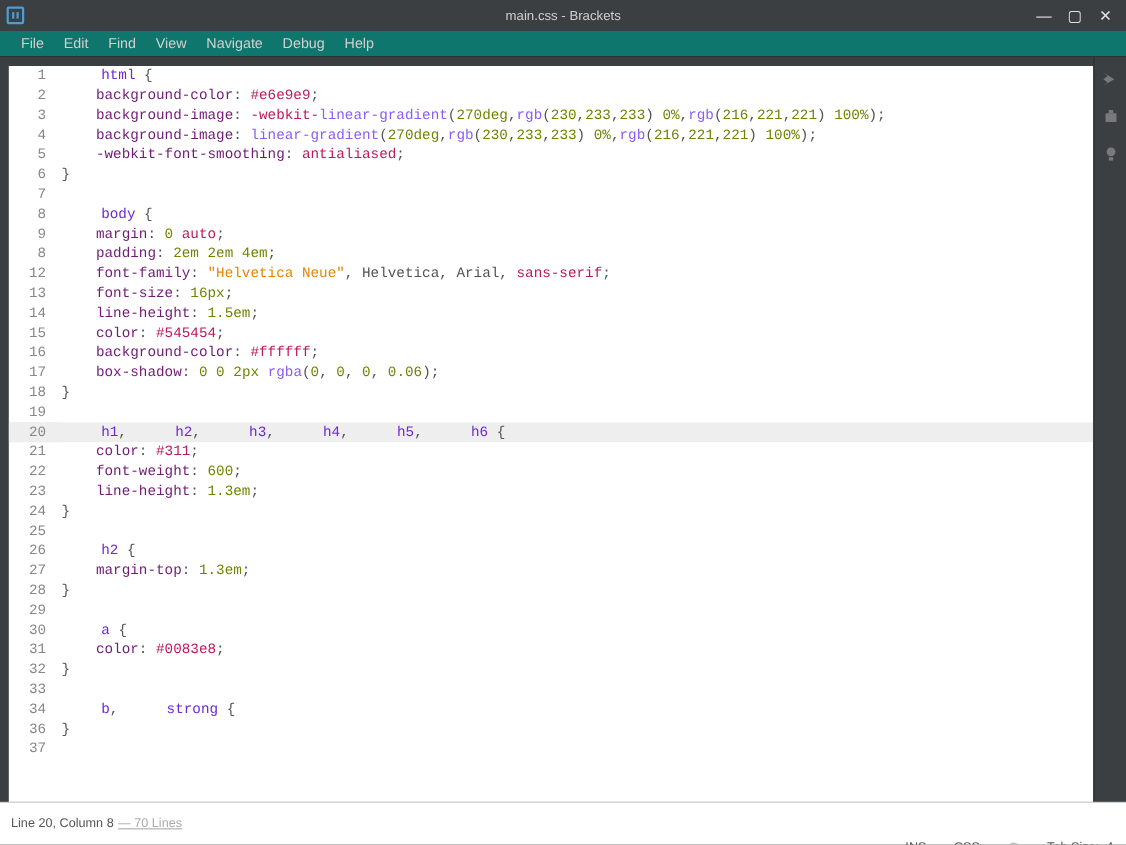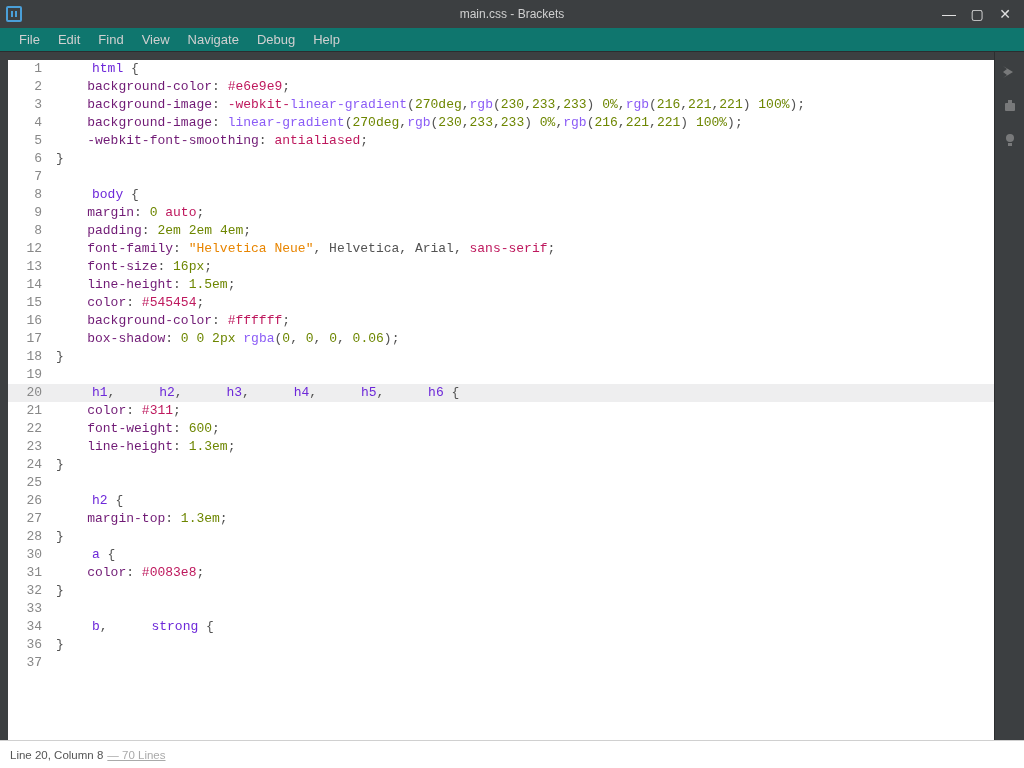--- a/index.html
+++ b/index.html
@@ -97,21 +97,21 @@
     width: 30px;
     background: #3c3f41;
     display: flex; flex-direction: column; align-items: center;
     padding-top: 12px; gap: 18px;
     border-left: 1px solid #2b2d2f;
   }
   .side-icon { width:16px; height:16px; opacity:.55; cursor:pointer; }
   .side-icon svg { width:100%; height:100%; fill:#aaa; }
 
   .statusbar {
-    height: 28px;
+    height: 39px;
     background: #fff;
     border-top: 1px solid #d0d0d0;
     display: flex; align-items: stretch;
     font-size: 11.5px; color: #555;
   }
   .status-left { display:flex; align-items:center; padding-left:10px; gap:4px; }
   .status-dim { color: #aaa; text-decoration: underline; }
   .status-right { margin-left:auto; display:flex; align-items:stretch;margin-top:41px; }
   .status-seg {
     display:flex; align-items:center; padding:0 12px;
@@ -250,20 +250,24 @@
               <div class="gutter-cell">26</div>
               <div class="code-cell"><span class="tag">h2</span><span class="punc"> {</span></div>
             </div>
             <div class="line-row">
               <div class="gutter-cell">27</div>
               <div class="code-cell"><span class="punc">    </span><span class="prop">margin-top</span><span class="punc">: </span><span class="num">1.3em</span><span class="punc">;</span></div>
             </div>
             <div class="line-row">
               <div class="gutter-cell">28</div>
               <div class="code-cell"><span class="punc">}</span></div>
+            </div>
+            <div class="line-row">
+              <div class="gutter-cell">29</div>
+              <div class="code-cell">&nbsp;</div>
             </div>
             <div class="line-row">
               <div class="gutter-cell">30</div>
               <div class="code-cell"><span class="tag">a</span><span class="punc"> {</span></div>
             </div>
             <div class="line-row">
               <div class="gutter-cell">31</div>
               <div class="code-cell"><span class="punc">    </span><span class="prop">color</span><span class="punc">: </span><span class="atom">#0083e8</span><span class="punc">;</span></div>
             </div>
             <div class="line-row">

